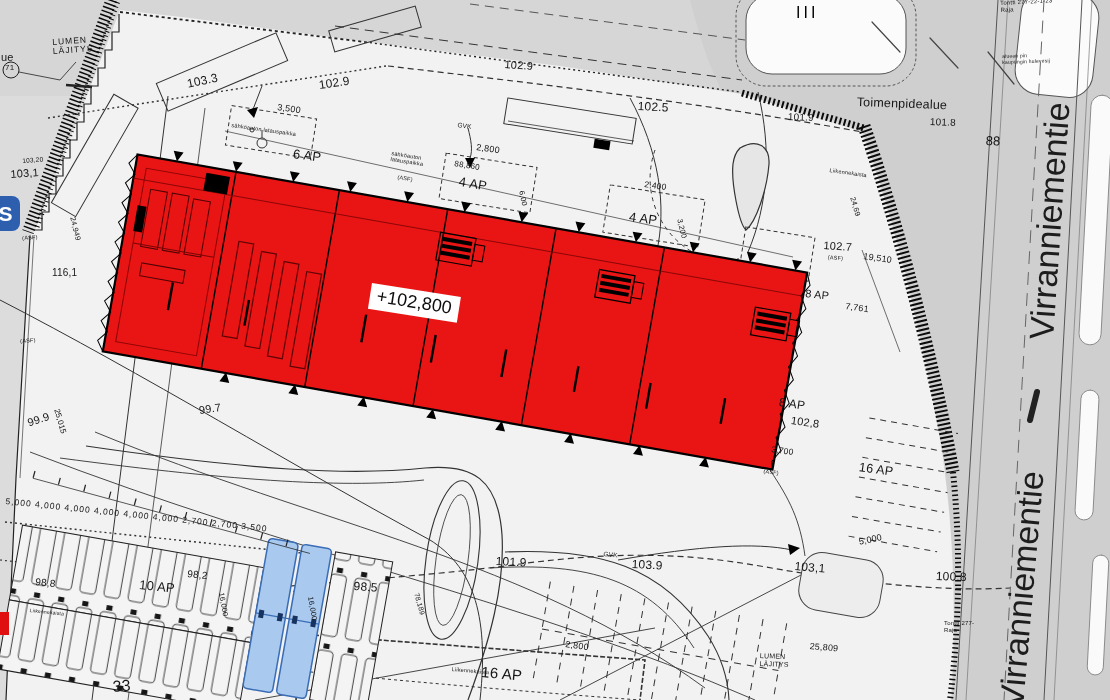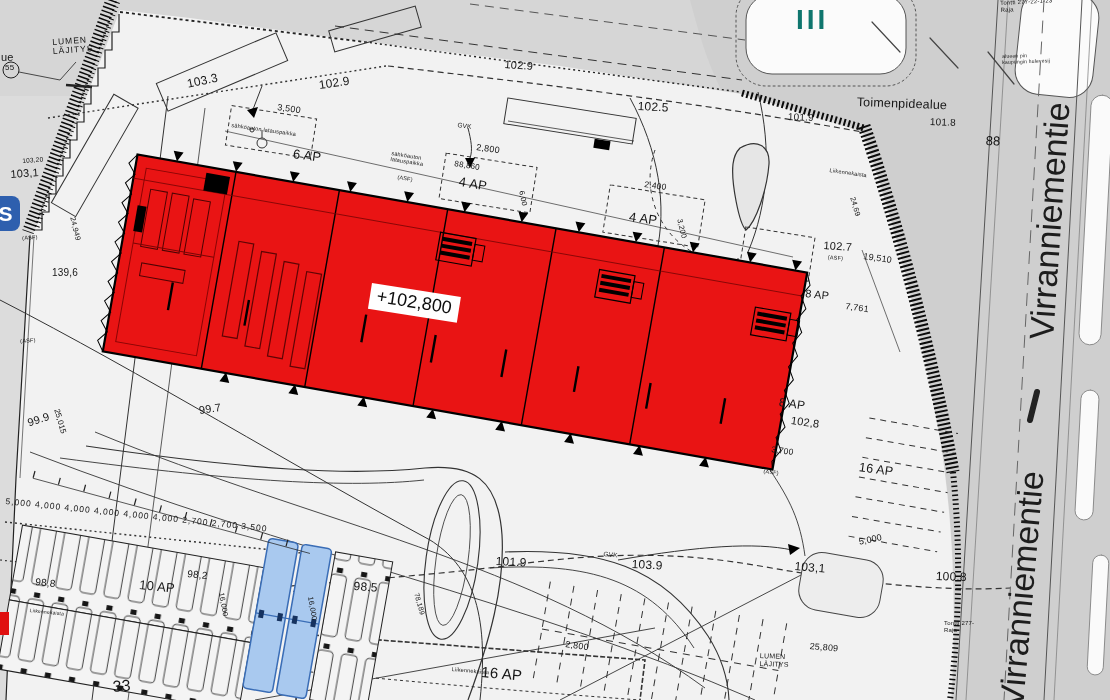--- a/index.html
+++ b/index.html
@@ -4,22 +4,22 @@
 <style>
   html,body{margin:0;padding:0;background:#888;}
   .stage{position:relative;width:1110px;height:700px;overflow:hidden;background:#e3e3e3;
          font-family:"Liberation Sans","DejaVu Sans",sans-serif;}
   .stage svg{position:absolute;left:0;top:0;}
   .lbl{position:absolute;color:#161616;white-space:pre-line;line-height:1.1;
        transform-origin:0 0;letter-spacing:.2px;}
   .lbl-box{position:absolute;background:#ffffff;color:#0d0d0d;padding:2px 7px 3px;
        font-size:18px;font-weight:500;transform-origin:0 0;white-space:nowrap;}
   .street{position:absolute;color:#1d1d1d;font-size:34px;transform-origin:0 0;white-space:nowrap;}
-  .roman{position:absolute;left:796px;top:4px;font-weight:bold;font-size:28px;
-       letter-spacing:3px;color:#0f766e;}
+  .roman{position:absolute;left:796px;top:4px;font-weight:normal;font-size:16px;
+       letter-spacing:3px;color:#000000;}
   .slogo{position:absolute;left:-9px;top:196px;width:29px;height:35px;background:#2e5fae;
        color:#fff;font-weight:bold;font-size:21px;border-radius:8px;display:flex;
        align-items:center;justify-content:center;}
   .redmark{position:absolute;left:0;top:612px;width:9px;height:23px;background:#e01010;}
 </style>
 </head>
 <body>
 
 <div class="stage">
 
@@ -215,32 +215,32 @@
   <div class="lbl" style="left:186px;top:78px;font-size:12px;transform:rotate(-12deg)">103.3</div>
   <div class="lbl" style="left:318px;top:79px;font-size:12px;transform:rotate(-8deg)">102.9</div>
   <div class="lbl" style="left:505px;top:58px;font-size:11px;transform:rotate(4deg)">102.9</div>
   <div class="lbl" style="left:638px;top:100px;font-size:12px;transform:rotate(3deg)">102.5</div>
   <div class="lbl" style="left:788px;top:111px;font-size:10px;transform:rotate(2deg)">101.9</div>
   <div class="lbl" style="left:930px;top:116px;font-size:10px;transform:rotate(2deg)">101.8</div>
   <div class="lbl" style="left:986px;top:134px;font-size:13px;transform:rotate(3deg)">88</div>
   <div class="lbl" style="left:824px;top:239px;font-size:11px;transform:rotate(4deg)">102.7</div>
   <div class="lbl" style="left:22px;top:157px;font-size:6.5px;transform:rotate(-4deg)">103,20</div>
   <div class="lbl" style="left:10px;top:168px;font-size:11px;transform:rotate(-4deg)">103,1</div>
-  <div class="lbl" style="left:52px;top:267px;font-size:10px">139,6</div>
+  <div class="lbl" style="left:52px;top:267px;font-size:10px">116,1</div>
   <div class="lbl" style="left:26px;top:417px;font-size:11px;transform:rotate(-18deg)">99.9</div>
   <div class="lbl" style="left:198px;top:404px;font-size:11px;transform:rotate(-8deg)">99.7</div>
   <div class="lbl" style="left:36px;top:576px;font-size:10px;transform:rotate(6deg)">98,8</div>
   <div class="lbl" style="left:188px;top:568px;font-size:10px;transform:rotate(6deg)">98,2</div>
   <div class="lbl" style="left:354px;top:580px;font-size:12px;transform:rotate(4deg)">98.5</div>
   <div class="lbl" style="left:496px;top:555px;font-size:12px;transform:rotate(3deg)">101.9</div>
   <div class="lbl" style="left:632px;top:558px;font-size:12px;transform:rotate(3deg)">103.9</div>
   <div class="lbl" style="left:795px;top:560px;font-size:12px;transform:rotate(5deg)">103,1</div>
   <div class="lbl" style="left:936px;top:570px;font-size:12px;transform:rotate(2deg)">100.8</div>
   <div class="lbl" style="left:792px;top:414px;font-size:11px;transform:rotate(8deg)">102,8</div>
-  <div class="lbl" style="left:5px;top:64px;font-size:8px">55</div>
+  <div class="lbl" style="left:5px;top:64px;font-size:8px">71</div>
   <div class="lbl" style="left:112px;top:678px;font-size:16px;transform:rotate(-4deg)">33</div>
 
   <div class="lbl" style="left:278px;top:103px;font-size:9px;transform:rotate(8deg)">3,500</div>
   <div class="lbl" style="left:477px;top:143px;font-size:9px;transform:rotate(8deg)">2,800</div>
   <div class="lbl" style="left:455px;top:160px;font-size:8px;transform:rotate(9deg)">88,860</div>
   <div class="lbl" style="left:525px;top:190px;font-size:7.5px;transform:rotate(78deg)">6,00</div>
   <div class="lbl" style="left:645px;top:180px;font-size:8.5px;transform:rotate(8deg)">2,400</div>
   <div class="lbl" style="left:683px;top:218px;font-size:7.5px;transform:rotate(76deg)">3,200</div>
   <div class="lbl" style="left:856px;top:196px;font-size:7.5px;transform:rotate(74deg)">24,69</div>
   <div class="lbl" style="left:864px;top:252px;font-size:9px;transform:rotate(8deg)">19,510</div>

